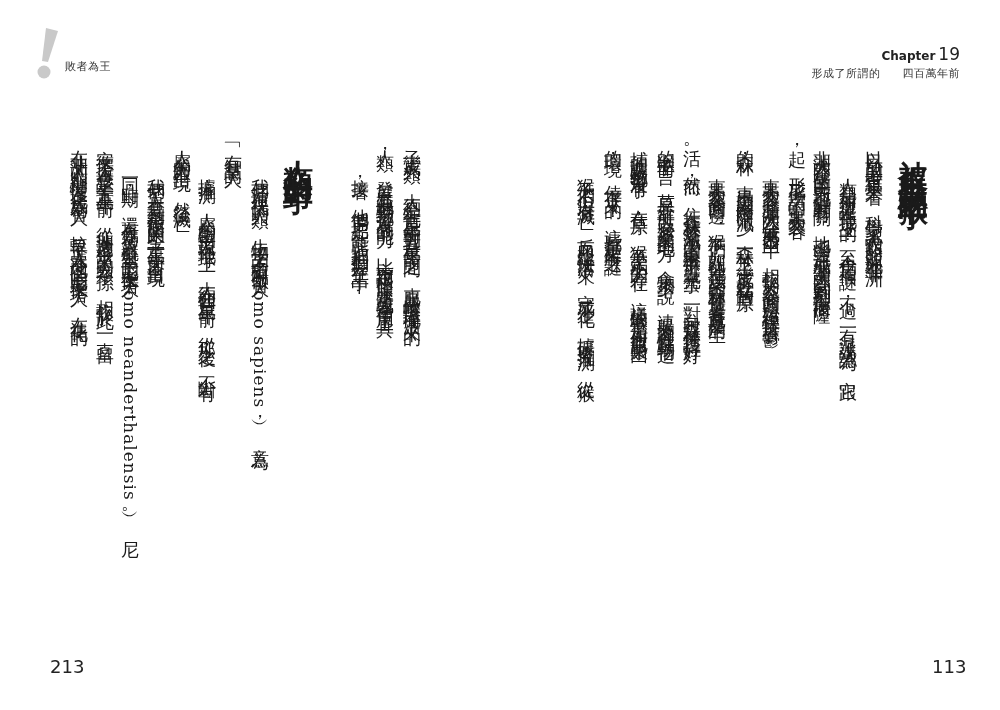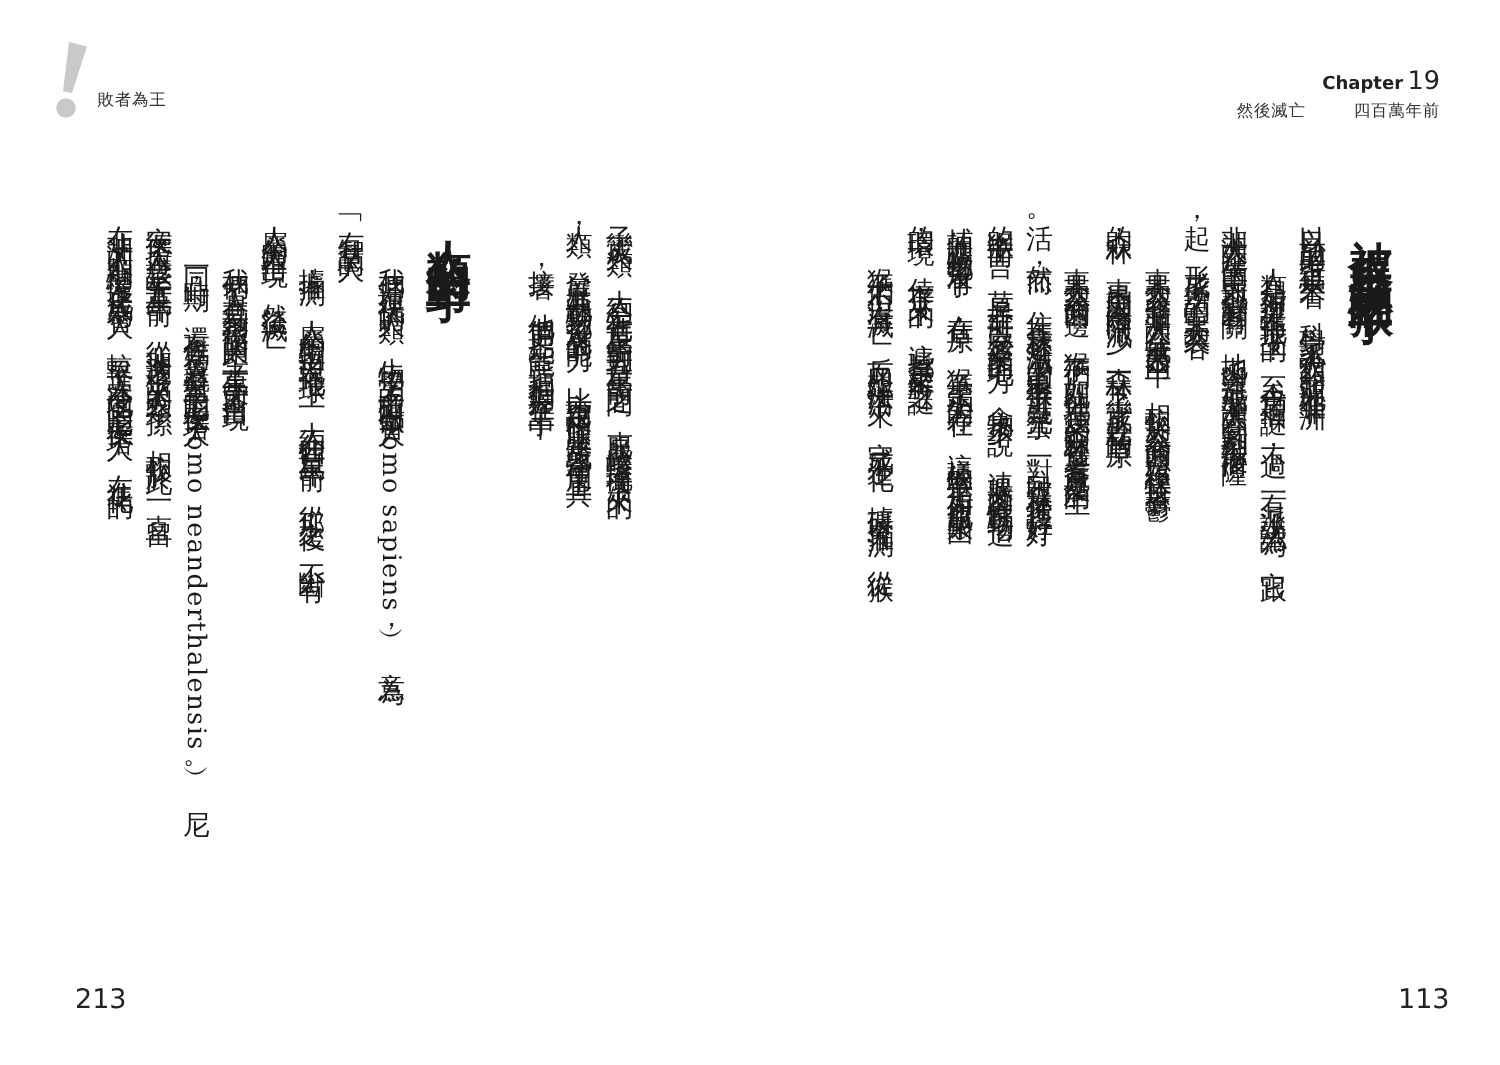--- a/index.html
+++ b/index.html
@@ -11,21 +11,21 @@
   .page-right { left: 500px; }
 
   .exclaim { position: absolute; left: 36px; top: 28px; width: 30px; height: 52px; }
   .running-head-left { position: absolute; left: 65px; top: 59px; font-family: "DejaVu Sans", sans-serif;
          font-size: 11px; color: #333; letter-spacing: 0.5px; }
 
   .chapter { position: absolute; top: 44px; right: 40px; text-align: right; font-family: "DejaVu Sans", sans-serif; }
   .chapter-label { font-size: 12px; font-weight: bold; color: #222; }
   .chapter-num { font-size: 17px; font-weight: normal; margin-left: 3px; }
   .chapter-sub { font-size: 11px; color: #333; margin-top: 2px; letter-spacing: 0.5px; }
-  .chapter-sub span + span { margin-left: 32px; }
+  .chapter-sub span + span { margin-left: 22px; }
 
   .col { position: absolute; writing-mode: vertical-rl; text-orientation: upright;
          font-size: 18px; line-height: 26px; width: 26px; letter-spacing: 4.2px; white-space: nowrap;
          transform: translateX(-13px); }
   .col .latin { text-orientation: sideways; letter-spacing: 1px; font-size: 17px; }
   .title { font-size: 30px; font-weight: bold; width: 36px; line-height: 36px; letter-spacing: 6px;
            transform: translateX(-18px); font-family: "DejaVu Serif", serif; }
 
   .pagenum { position: absolute; top: 656px; font-family: "DejaVu Sans", sans-serif; font-size: 18px; color: #222; }
 </style>
@@ -55,21 +55,21 @@
     <div class="col" style="left:130px; top:164px;"><span>同一時期，還有作為智人競爭對手的尼安德塔人（</span><span class="latin">Homo neanderthalensis</span><span>）。尼</span></div>
     <div class="col" style="left:105px; top:136px;">安德塔人應該是三十五萬年前，從非洲遷移出來的人類子孫。相較於此，一直留</div>
     <div class="col" style="left:79px; top:136px;">在非洲的人類則慢慢進化成為智人。較早進入寒冷地區的尼安德塔人，在進化的</div>
 
     <div class="pagenum" style="left:50px;">213</div>
   </div>
 
   <div class="page page-right" style="left:0; width:1000px;border-radius:20px;">
     <div class="chapter">
       <div class="chapter-label"><span>Chapter</span><span class="chapter-num">19</span></div>
-      <div class="chapter-sub"><span>然後滅亡</span><span>四百萬年前</span></div>
+      <div class="chapter-sub"><span>形成了所謂的</span><span>四百萬年前</span></div>
     </div>
 
     <div class="col title" style="left:913px; top:136px;">被趕出森林的猴子</div>
 
     <div class="col" style="left:874px; top:136px;">以目前的考古結果來看，科學家認為人類的起源地在非洲。</div>
     <div class="col" style="left:848px; top:164px;">人類是如何誕生在地球上的？至今仍是個謎。不過，有一派說法認為，它跟</div>
     <div class="col" style="left:822px; top:136px;">非洲大陸發生的巨大地殼變動有關。地函對流造成非洲大陸受到劇烈推擠而隆</div>
     <div class="col" style="left:797px; top:136px;">起，形成了所謂的「東非大裂谷」。</div>
     <div class="col" style="left:771px; top:164px;">東非大裂谷將非洲大陸分成東西兩半。相較於大裂谷的西邊始終保持著蓊鬱</div>
     <div class="col" style="left:745px; top:136px;">的森林，東邊則因為降雨減少，森林一下子變成了乾枯的草原。</div>

